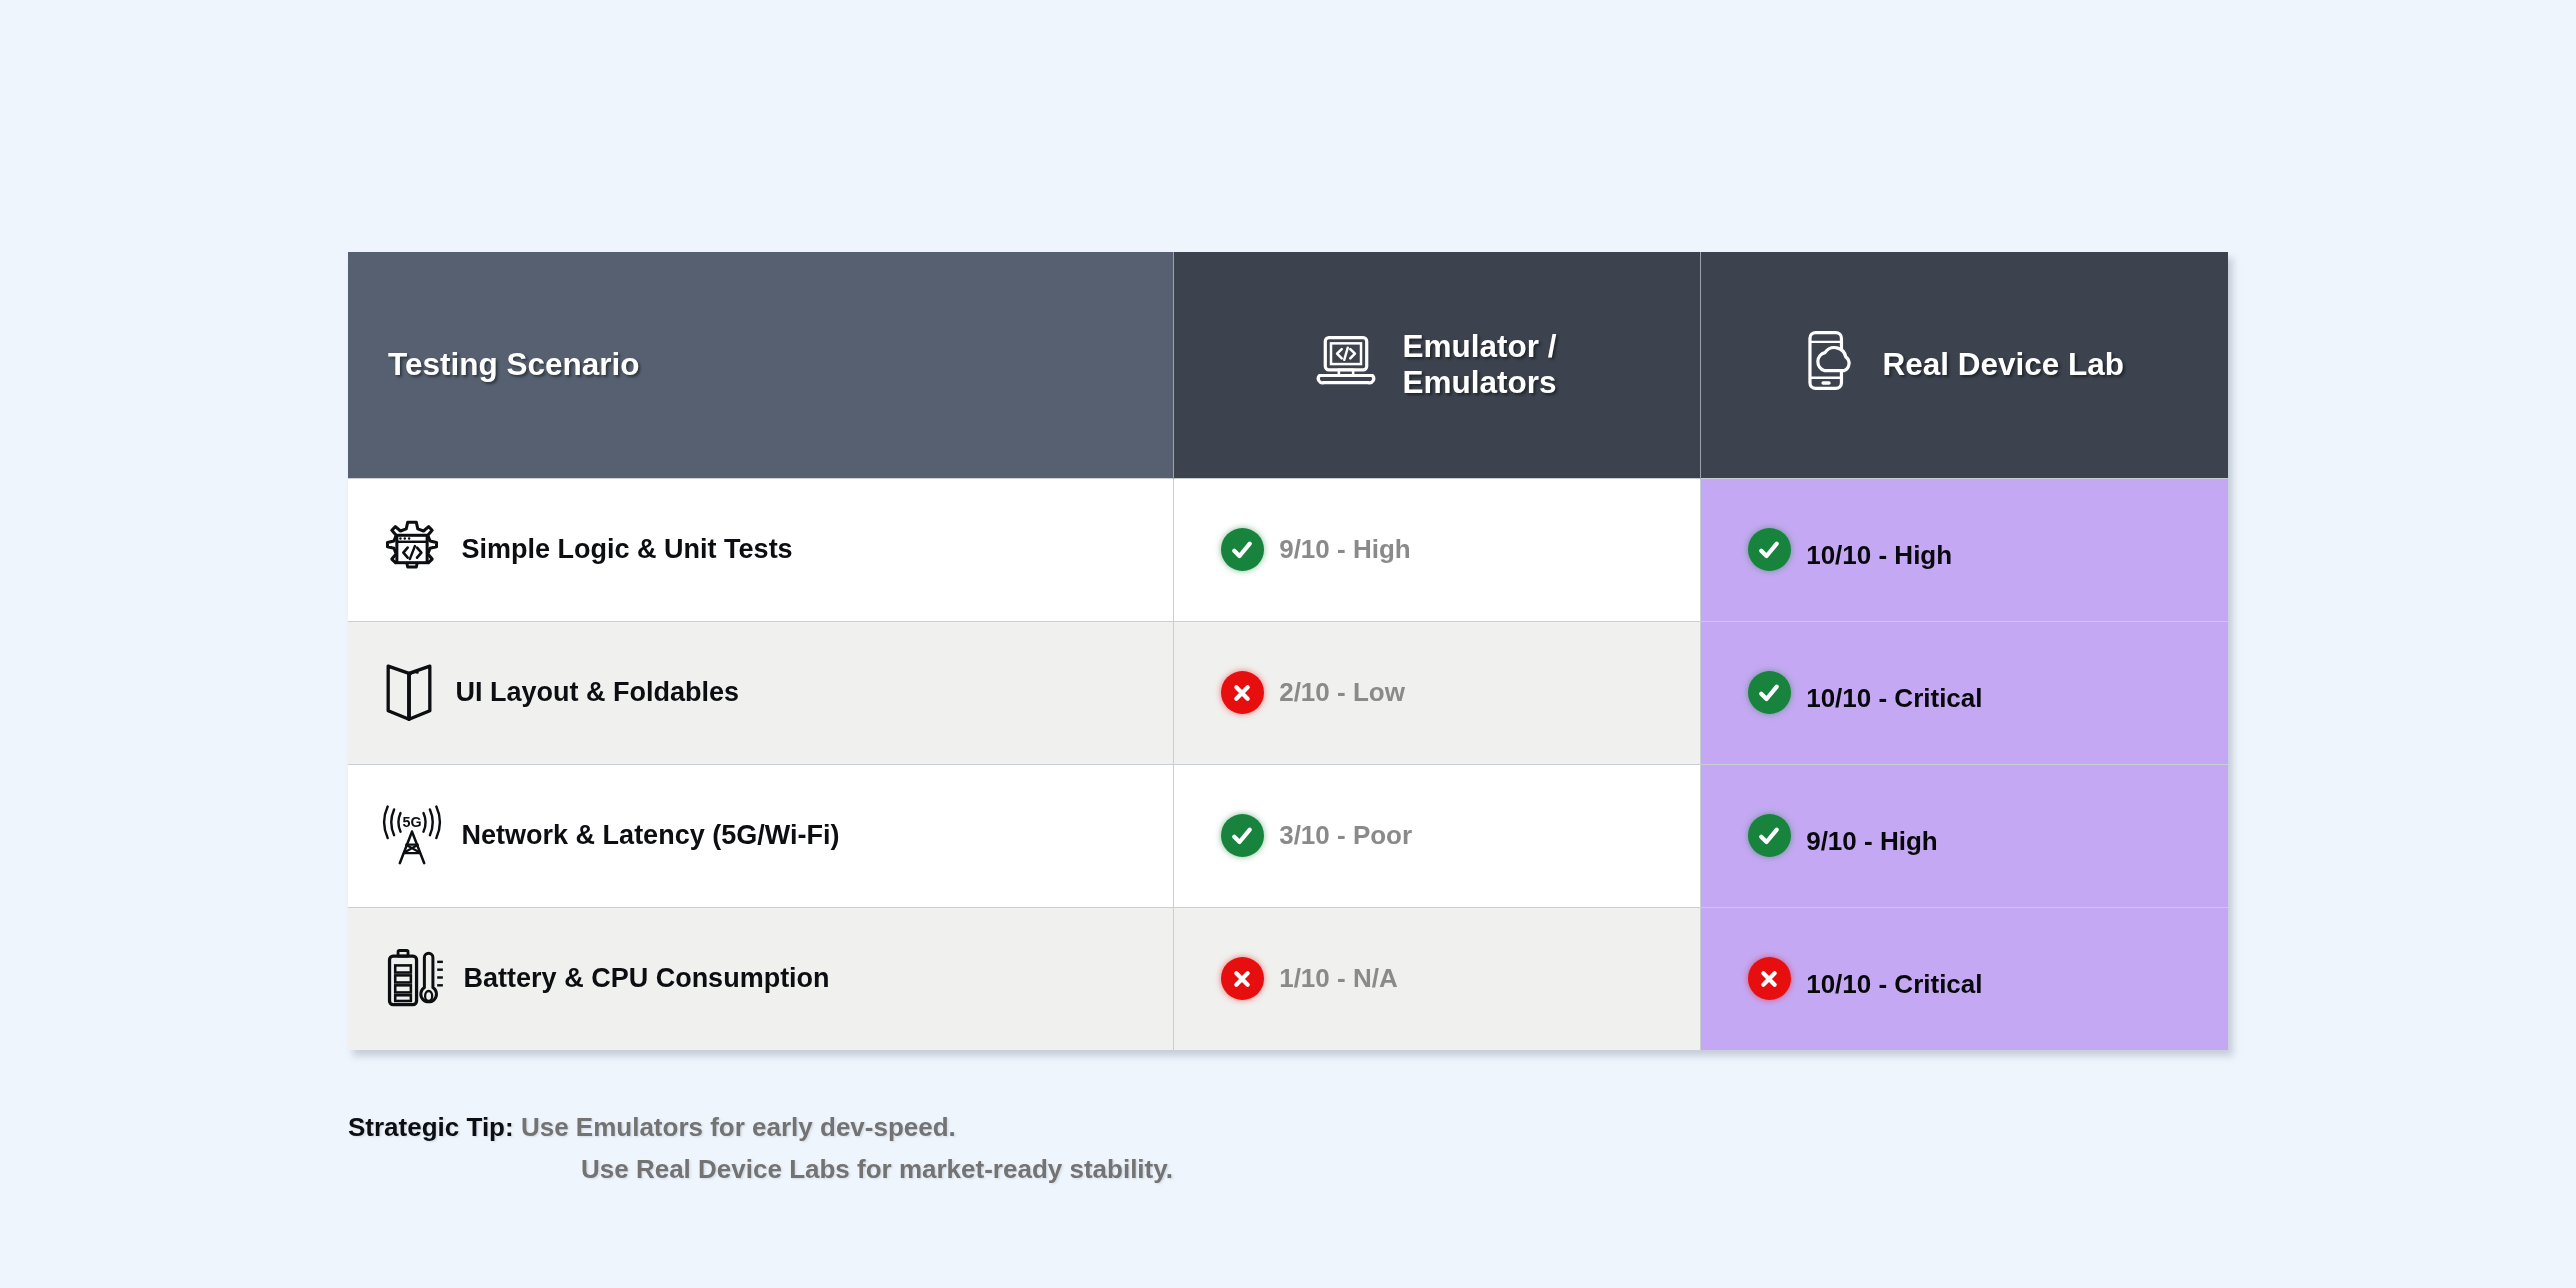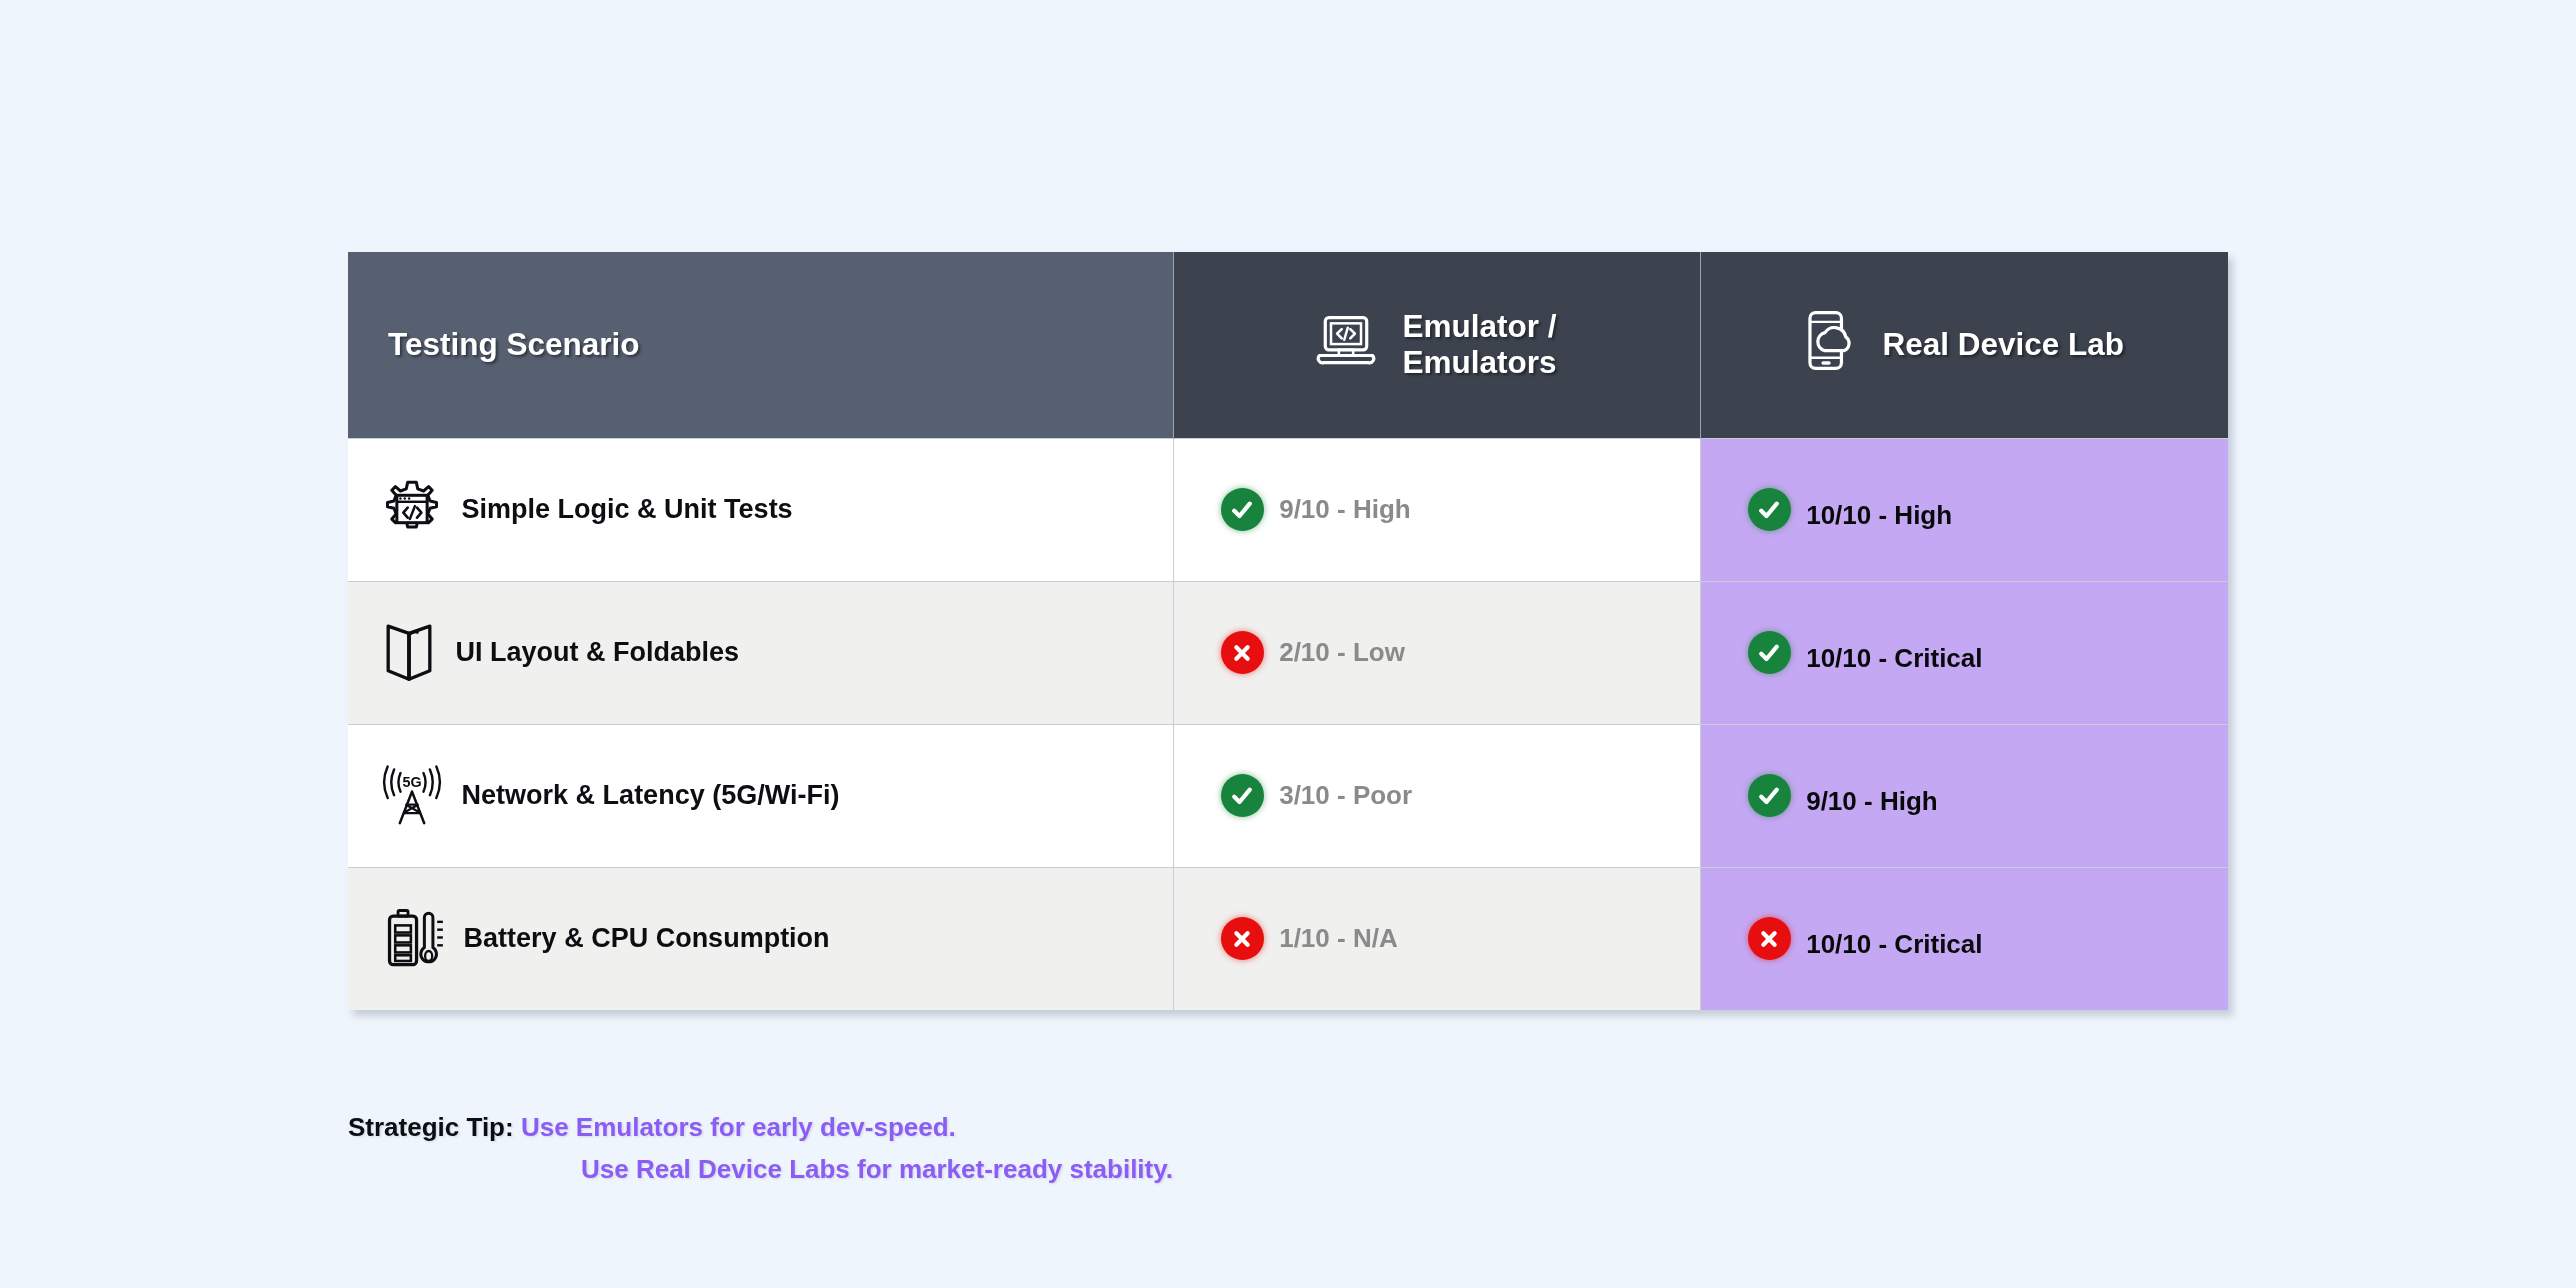--- a/index.html
+++ b/index.html
@@ -53,21 +53,21 @@
     width: 100%;
     border-collapse: collapse;
     table-layout: fixed;
   }
 
   table.matrix col.c-scenario { width: 825px; }
   table.matrix col.c-emulator { width: 527px; }
   table.matrix col.c-device   { width: 528px; }
 
   thead th {
-    height: 186px;
+    height: 226px;
     vertical-align: middle;
     color: #FFFFFF;
     font-size: 31.5px;
     font-weight: bold;
     text-shadow: 2.1px 2.1px 2.9px rgba(0,0,0,0.45);
   }
 
   th.head-scenario {
     background: #566070;
     text-align: left;
@@ -150,21 +150,21 @@
   .tip {
     position: absolute;
     left: 348px;
     top: 1106px;
     font-size: 26px;
     font-weight: bold;
     line-height: 1.62;
     text-shadow: 1.4px 1.4px 2.1px rgba(150,160,180,0.30);
   }
   .tip-label { color: #0C0E12; }
-  .tip-line  { color: #8b5cf6; }
+  .tip-line  { color: #737373; }
   .tip-line2 { margin-left: 233px; }
 </style>
 </head>
 <body>
 
 <div class="title-wrap">
 </div>
 
 <div class="table-shell">
   <table class="matrix">

